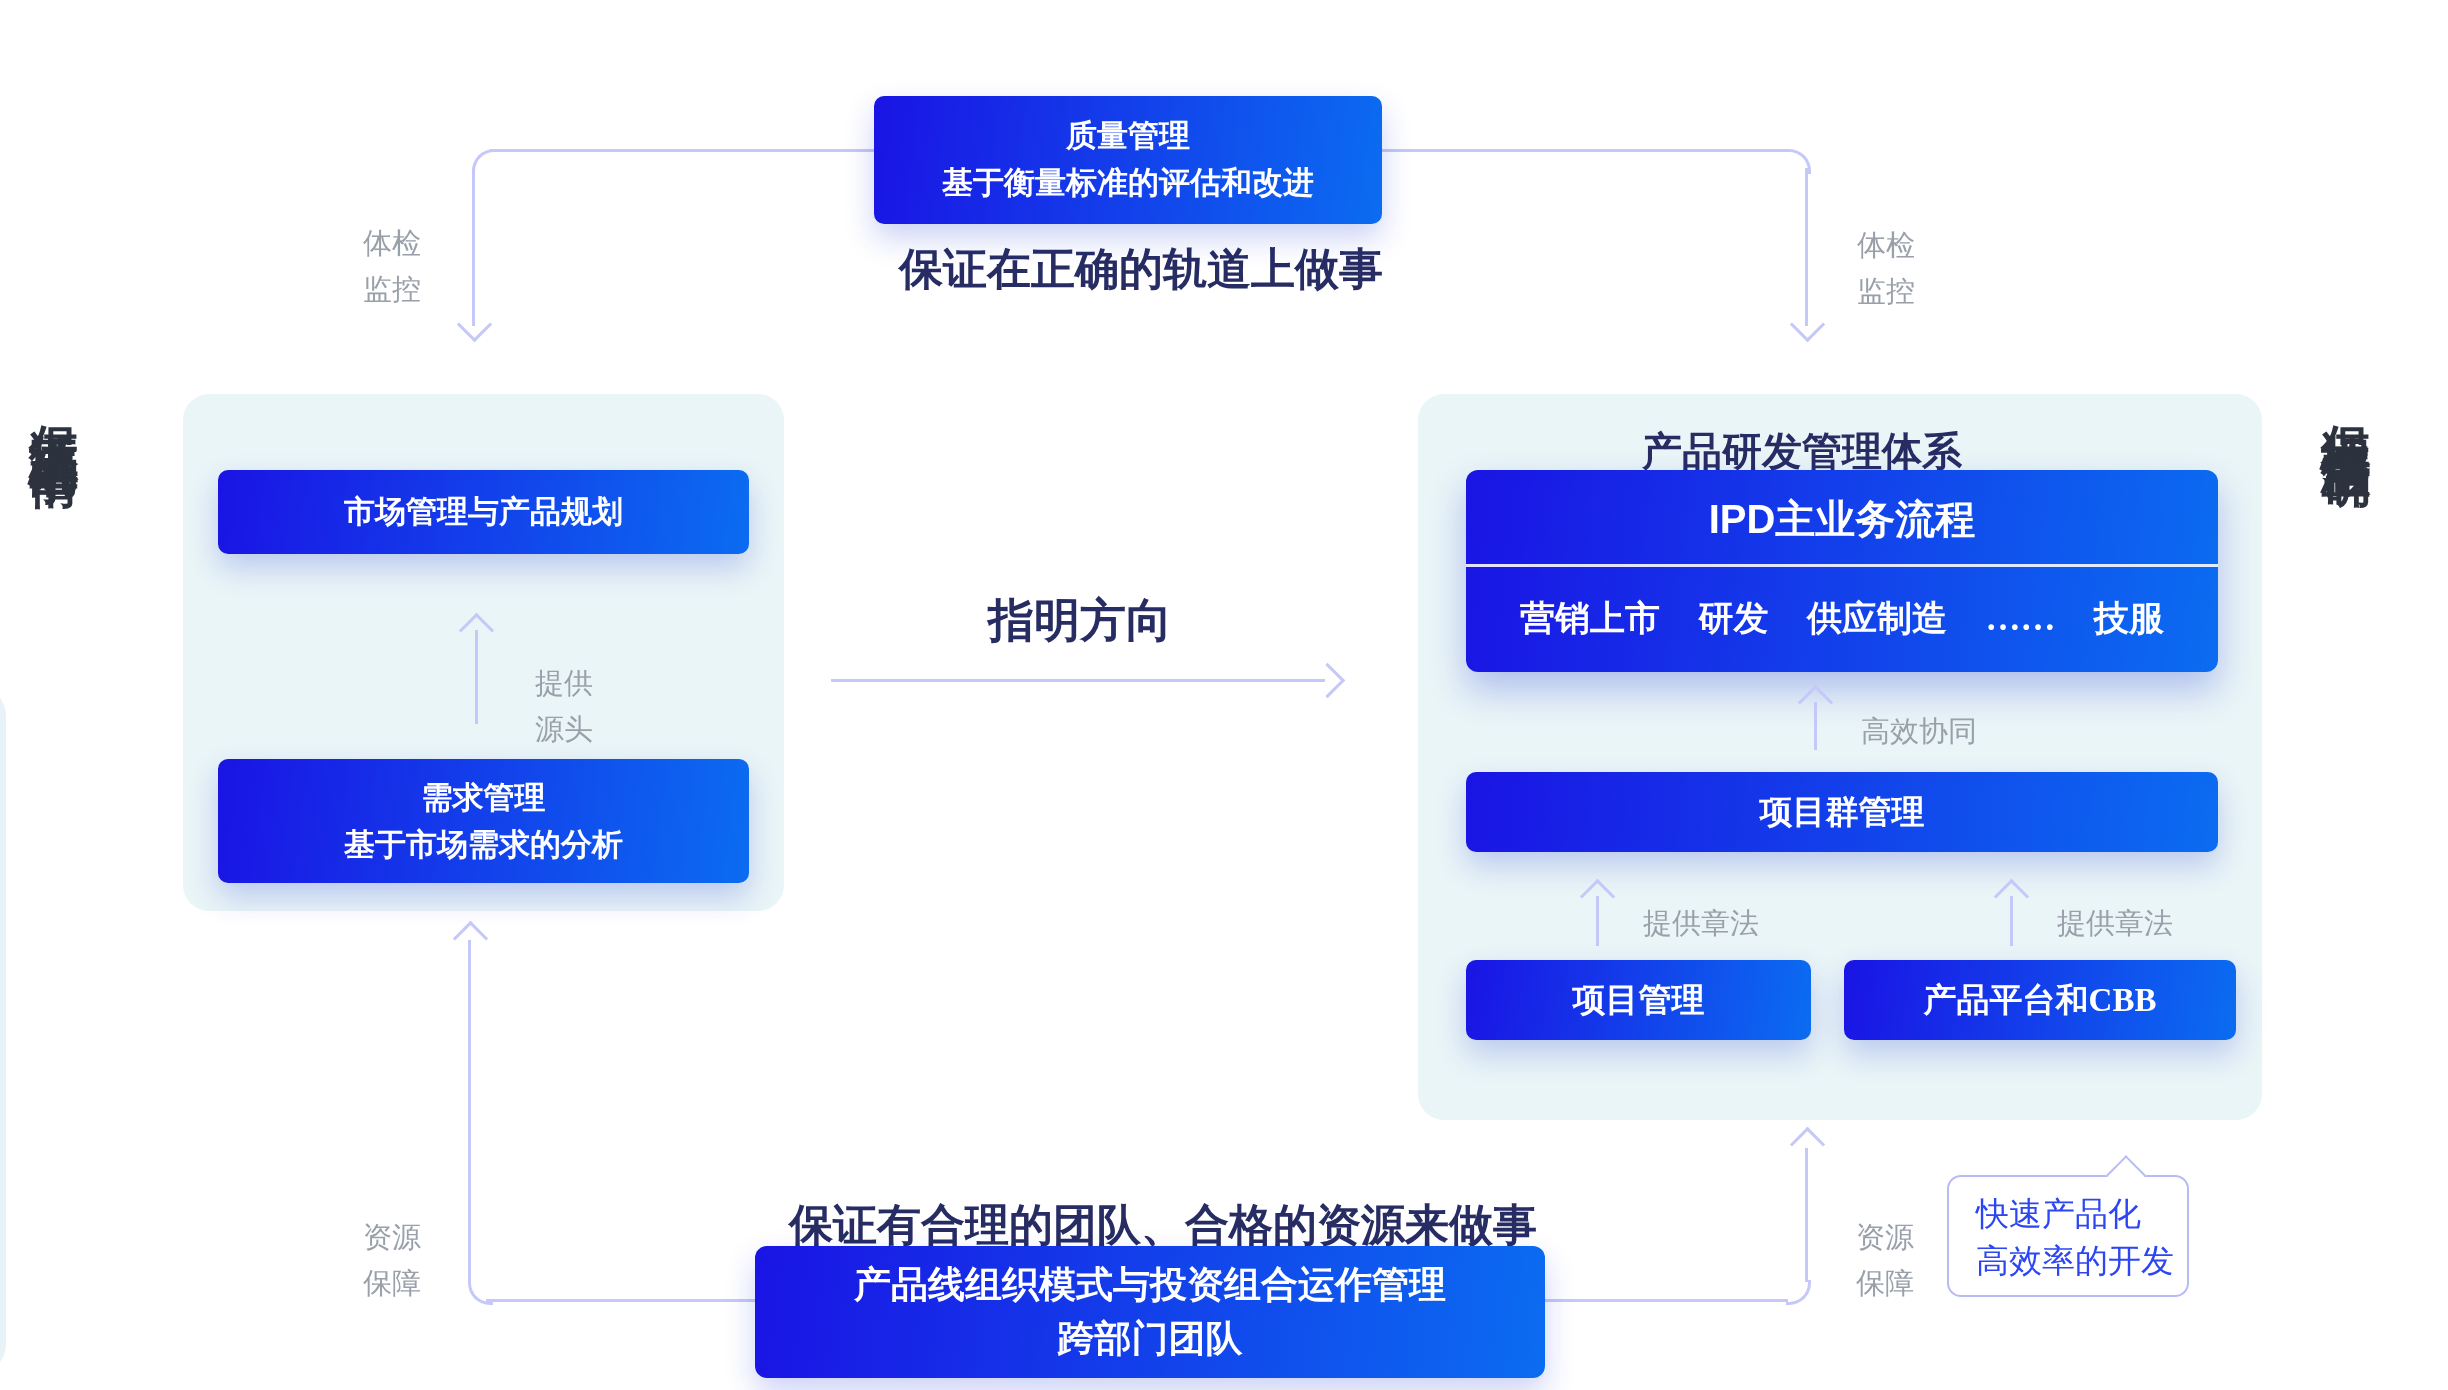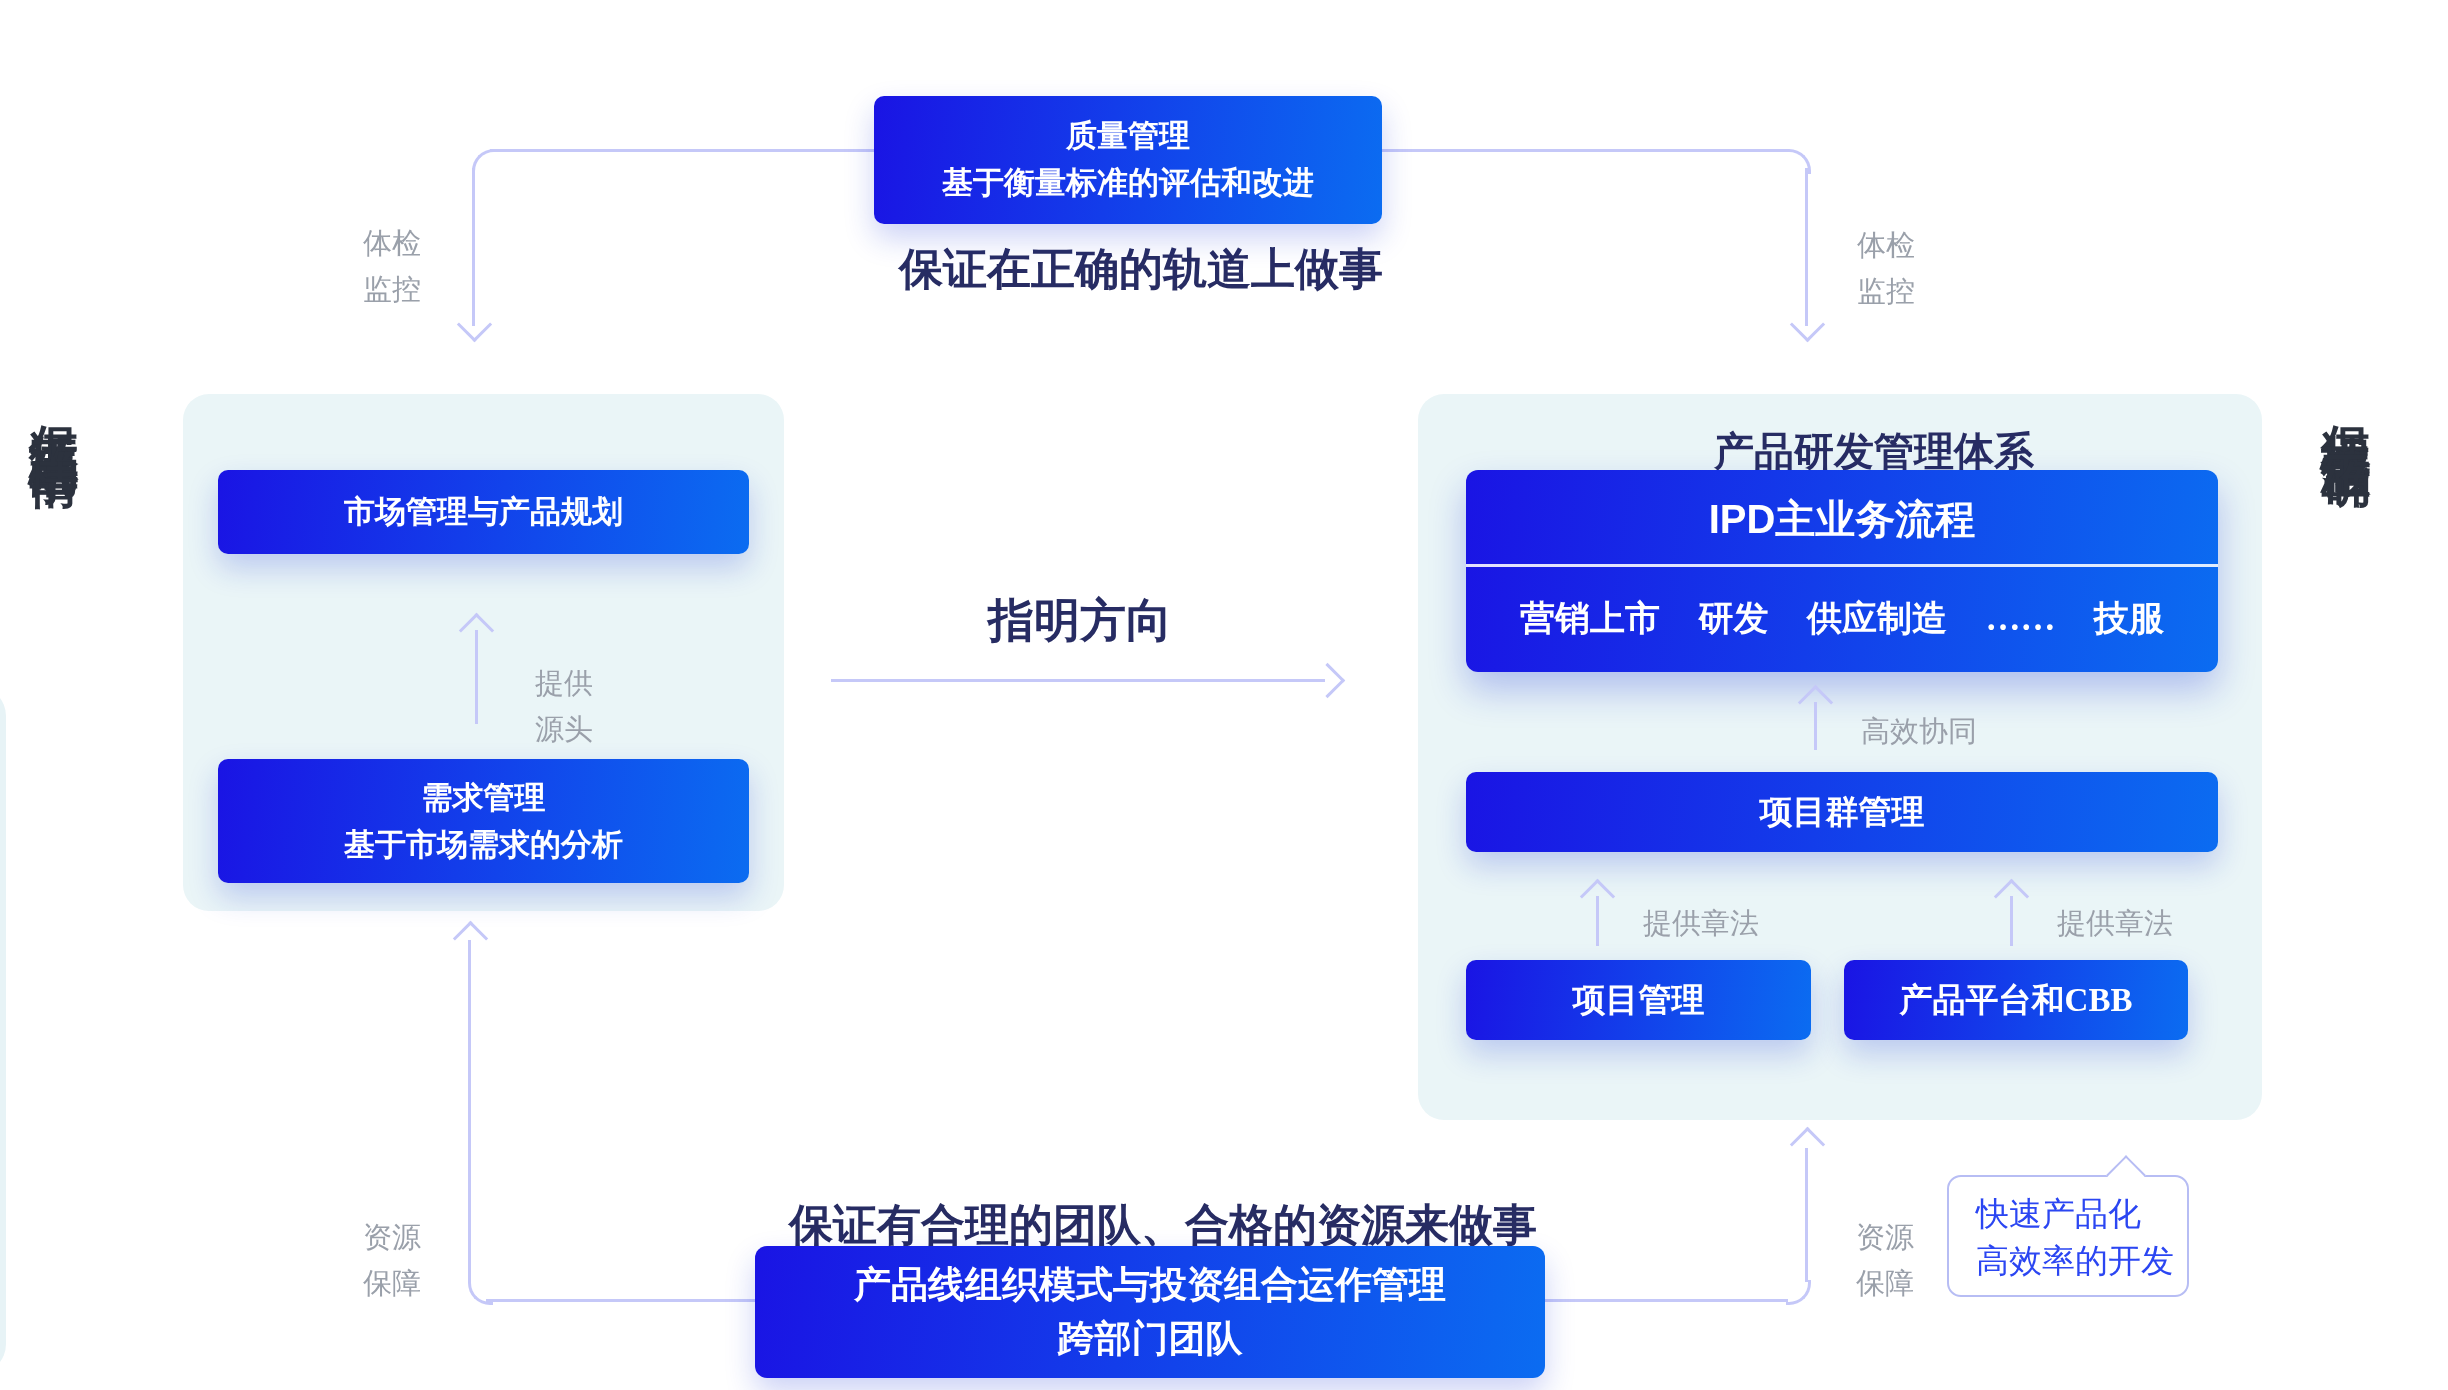--- a/index.html
+++ b/index.html
@@ -41,21 +41,21 @@
   
   .quality-box{left:874px;top:96px;width:508px;height:128px;z-index:2;padding-top:16px;box-sizing:border-box;font-size:31px;line-height:47px;}
   .market-box{left:218px;top:470px;width:531px;height:84px;line-height:84px;font-size:31px;}
   .req-box{left:218px;top:735px;width:531px;height:124px;padding-top:15px;box-sizing:border-box;font-size:31px;line-height:47px;margin-top:24px;}
   .ipd-box{left:1466px;top:470px;width:752px;height:202px;border-radius:12px;box-shadow:0 18px 36px rgba(24,52,214,.28);}
   .ipd-header{height:94px;line-height:98px;font-size:40px;font-family:"Liberation Sans",sans-serif;font-weight:bold;}
   .ipd-sep{height:3px;background:rgba(255,255,255,.88);}
   .ipd-stages{height:103px;display:flex;align-items:center;justify-content:space-between;padding:0 54px;font-size:35px;}
   .program-box{left:1466px;top:772px;width:752px;height:80px;line-height:80px;font-size:33px;}
   .project-box{left:1466px;top:960px;width:345px;height:80px;line-height:80px;font-size:33px;}
-  .platform-box{left:1844px;top:960px;width:344px;height:80px;line-height:80px;font-size:33px;}
+  .platform-box{left:1844px;top:960px;width:392px;height:80px;line-height:80px;font-size:33px;}
   .team-box{left:755px;top:1246px;width:790px;height:132px;z-index:2;padding-top:12px;box-sizing:border-box;font-size:37px;line-height:54px;border-radius:12px;}
   
   .callout{
     position:absolute;left:1947px;top:1175px;width:242px;height:122px;background:#fff;
     border:2px solid var(--callout_border);border-radius:14px;z-index:2;box-sizing:border-box;
     color:var(--callout_text);font-size:33px;line-height:47px;padding:13px 0 0 27px;
   }
   .callout-pointer{
     position:absolute;left:2112px;top:1161px;width:26px;height:26px;background:#fff;
     border:0 solid var(--callout_border);border-top-width:2px;border-left-width:2px;
@@ -108,21 +108,21 @@
   <div class="gbox req-box">
     <div>需求管理</div>
     <div>基于市场需求的分析</div>
   </div>
 
   <div class="navy-caption" style="left:880px;top:590px;width:400px;font-size:46px;">指明方向</div>
   <div class="hline" style="left:831px;top:679px;width:494px;"></div>
   <div class="chev right" style="left:1315px;top:668px;"></div>
 
   <div class="panel" style="left:1418px;top:394px;width:844px;height:726px;"></div>
-  <div class="navy-caption" style="left:1452px;top:424px;width:844px;font-size:40px;">产品研发管理体系</div>
+  <div class="navy-caption" style="left:1380px;top:424px;width:844px;font-size:40px;">产品研发管理体系</div>
 
   <div class="gbox sans ipd-box">
     <div class="ipd-header">IPD主业务流程</div>
     <div class="ipd-sep"></div>
     <div class="ipd-stages" style="font-family:'Liberation Serif',serif;">
       <span>营销上市</span>
       <span>研发</span>
       <span>供应制造</span>
       <span>……</span>
       <span>技服</span>

